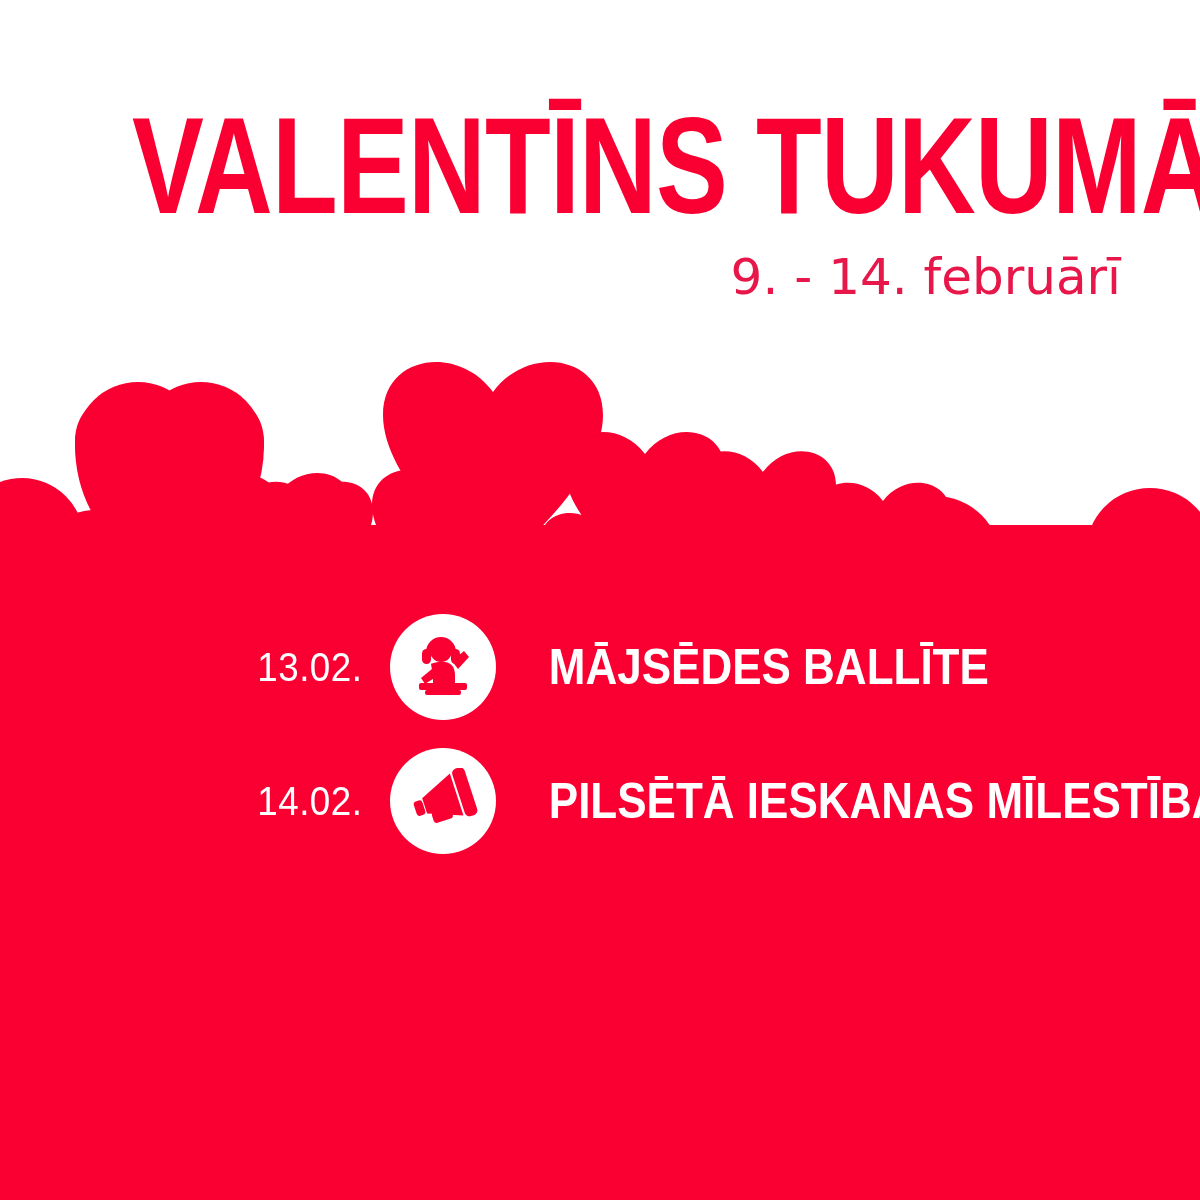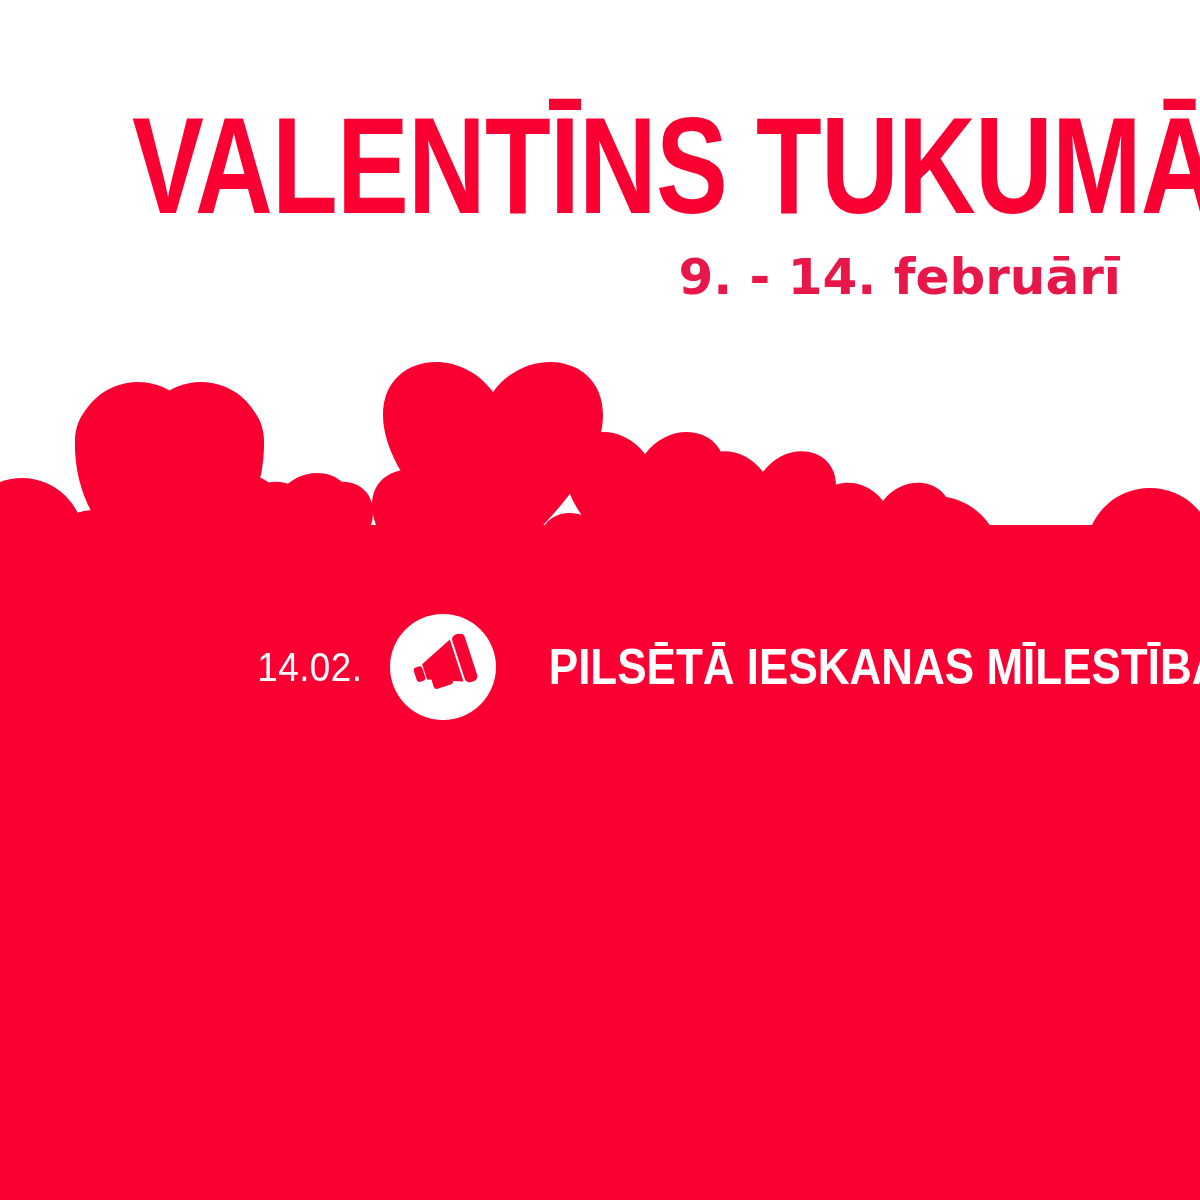--- a/index.html
+++ b/index.html
@@ -51,21 +51,21 @@
     transform-origin: 50% 50%;
     white-space: nowrap;
   }
 
   .subtitle {
     position: absolute;
     right: 124px;
     top: 252px;
     color: #E8174A;
     font-family: "DejaVu Sans", sans-serif;
-    font-weight: 700;
+    font-weight: 400;
     font-size: 50px;
     line-height: 1;
     white-space: nowrap;
   }
 
   
   .body-red {
     position: absolute;
     left: 0;
     top: 330px;
@@ -186,20 +186,46 @@
   <div class="header" style="background:transparent;height:330px;">
     <div style="position:absolute;inset:0;background:#ffffff;"></div>
     <div class="title">VALENTĪNS TUKUMĀ</div>
     <div class="subtitle">9. - 14. februārī</div>
   </div>
 
   <div class="list">
 
 
 
+    <div class="row">
+      <div class="row-date">13.02.</div>
+      <div class="row-icon">
+        <svg width="72" height="72" viewBox="0 0 72 72">
+          <g fill="#FA0032">
+
+            <circle cx="34" cy="20" r="11"></circle>
+
+            <path d="M19 21 a15 15 0 0 1 30 0 l0 3 l-5 0 a10 10 0 0 0 -20 0 l-5 0 z"></path>
+
+            <rect x="15" y="18" width="9" height="15" rx="4.5"></rect>
+            <rect x="44" y="18" width="9" height="15" rx="4.5"></rect>
+
+            <path d="M45 30 L57 20 L62 26 L51 38 Z"></path>
+
+            <path d="M24 33 C24 33 31 30 38 31 C45 32 48 37 48 44 L48 52 L26 52 L26 45 Z"></path>
+
+            <path d="M25 38 L14 47 L18 53 L29 46 Z"></path>
+
+            <rect x="12" y="52" width="48" height="7" rx="2"></rect>
+            <rect x="18" y="59" width="36" height="5" rx="2"></rect>
+          </g>
+        </svg>
+      </div>
+      <div class="row-label">MĀJSĒDES BALLĪTE</div>
+    </div>
 
     <div class="row">
       <div class="row-date">14.02.</div>
       <div class="row-icon">
         <svg width="70" height="66" viewBox="0 0 70 66">
           <g fill="#FA0032" transform="rotate(-18 35 33)">
 
             <path d="M16 24 L50 9 L50 53 L16 40 Z"></path>
 
             <rect x="52" y="6" width="13" height="50" rx="5"></rect>

